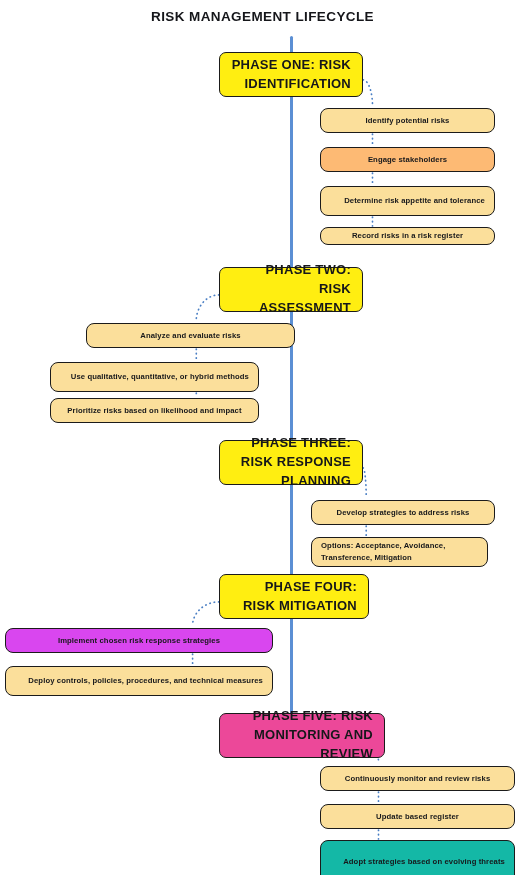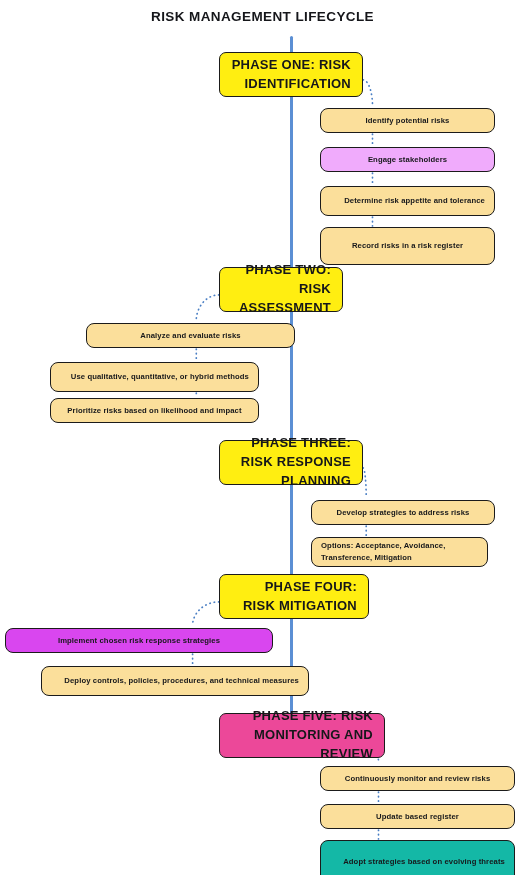--- a/index.html
+++ b/index.html
@@ -117,30 +117,30 @@
       <line x1="378.5" y1="830" x2="378.5" y2="839" stroke="#4a7fc4" stroke-width="1.7" stroke-linecap="round" stroke-dasharray="0.4 4"></line>
     </svg>
 
   <div id="nodes">
       <div class="phase-box" style="left: 219px; top: 52px; width: 144px; height: 45px; background: rgb(255, 238, 17); border-color: rgb(27, 27, 27);">
         <span>PHASE ONE: RISK IDENTIFICATION</span>
       </div>
       <div class="sub-box center" style="left: 320px; top: 108px; width: 175px; height: 25px; background: rgb(251, 223, 155); border-color: rgb(27, 27, 27);">
         <span>Identify potential risks</span>
       </div>
-      <div class="sub-box center" style="left: 320px; top: 147px; width: 175px; height: 25px; background: #f0abfc; border-color: rgb(27, 27, 27);">
+      <div class="sub-box center" style="left: 320px; top: 147px; width: 175px; height: 25px; background: #fdba74; border-color: rgb(27, 27, 27);">
         <span>Engage stakeholders</span>
       </div>
       <div class="sub-box left" style="left: 320px; top: 186px; width: 175px; height: 30px; background: rgb(251, 223, 155); border-color: rgb(27, 27, 27);">
         <span>Determine risk appetite and tolerance</span>
       </div>
-      <div class="sub-box center" style="left: 320px; top: 227px; width: 175px; height: 38px; background: rgb(251, 223, 155); border-color: rgb(27, 27, 27);">
+      <div class="sub-box center" style="left: 320px; top: 227px; width: 175px; height: 18px; background: rgb(251, 223, 155); border-color: rgb(27, 27, 27);">
         <span>Record risks in a risk register</span>
       </div>
-      <div class="phase-box" style="left: 219px; top: 267px; width: 124px; height: 45px; background: rgb(255, 238, 17); border-color: rgb(27, 27, 27);">
+      <div class="phase-box" style="left: 219px; top: 267px; width: 144px; height: 45px; background: rgb(255, 238, 17); border-color: rgb(27, 27, 27);">
         <span>PHASE TWO: RISK ASSESSMENT</span>
       </div>
       <div class="sub-box center" style="left: 50px; top: 323px; width: 209px; height: 25px; background: rgb(251, 223, 155); border-color: rgb(27, 27, 27); margin-left: 36px;">
         <span>Analyze and evaluate risks</span>
       </div>
       <div class="sub-box left" style="left: 50px; top: 362px; width: 209px; height: 30px; background: rgb(251, 223, 155); border-color: rgb(27, 27, 27);">
         <span>Use qualitative, quantitative, or hybrid methods</span>
       </div>
       <div class="sub-box center" style="left: 50px; top: 398px; width: 209px; height: 25px; background: rgb(251, 223, 155); border-color: rgb(27, 27, 27);">
         <span>Prioritize risks based on likelihood and impact</span>
@@ -153,21 +153,21 @@
       </div>
       <div class="sub-box left" style="left: 311px; top: 537px; width: 177px; height: 30px; background: rgb(251, 223, 155); border-color: rgb(27, 27, 27);">
         <span>Options: Acceptance, Avoidance, Transference, Mitigation</span>
       </div>
       <div class="phase-box" style="left: 219px; top: 574px; width: 150px; height: 45px; background: rgb(255, 238, 17); border-color: rgb(27, 27, 27);">
         <span>PHASE FOUR: RISK MITIGATION</span>
       </div>
       <div class="sub-box center" style="left: 5px; top: 628px; width: 268px; height: 25px; background: #d946ef; border-color: rgb(27, 27, 27);">
         <span>Implement chosen risk response strategies</span>
       </div>
-      <div class="sub-box left" style="left: 5px; top: 666px; width: 268px; height: 30px; background: rgb(251, 223, 155); border-color: rgb(27, 27, 27); margin-left: 36px;">
+      <div class="sub-box left" style="left: 5px; top: 666px; width: 268px; height: 30px; background: rgb(251, 223, 155); border-color: rgb(27, 27, 27);">
         <span>Deploy controls, policies, procedures, and technical measures</span>
       </div>
       <div class="phase-box" style="left: 219px; top: 713px; width: 166px; height: 45px; background: #ec4899; border-color: rgb(27, 27, 27);">
         <span>PHASE FIVE: RISK MONITORING AND REVIEW</span>
       </div>
       <div class="sub-box center" style="left: 320px; top: 766px; width: 195px; height: 25px; background: rgb(251, 223, 155); border-color: rgb(27, 27, 27);">
         <span>Continuously monitor and review risks</span>
       </div>
       <div class="sub-box center" style="left: 320px; top: 804px; width: 195px; height: 25px; background: rgb(251, 223, 155); border-color: rgb(27, 27, 27);">
         <span>Update based register</span>

